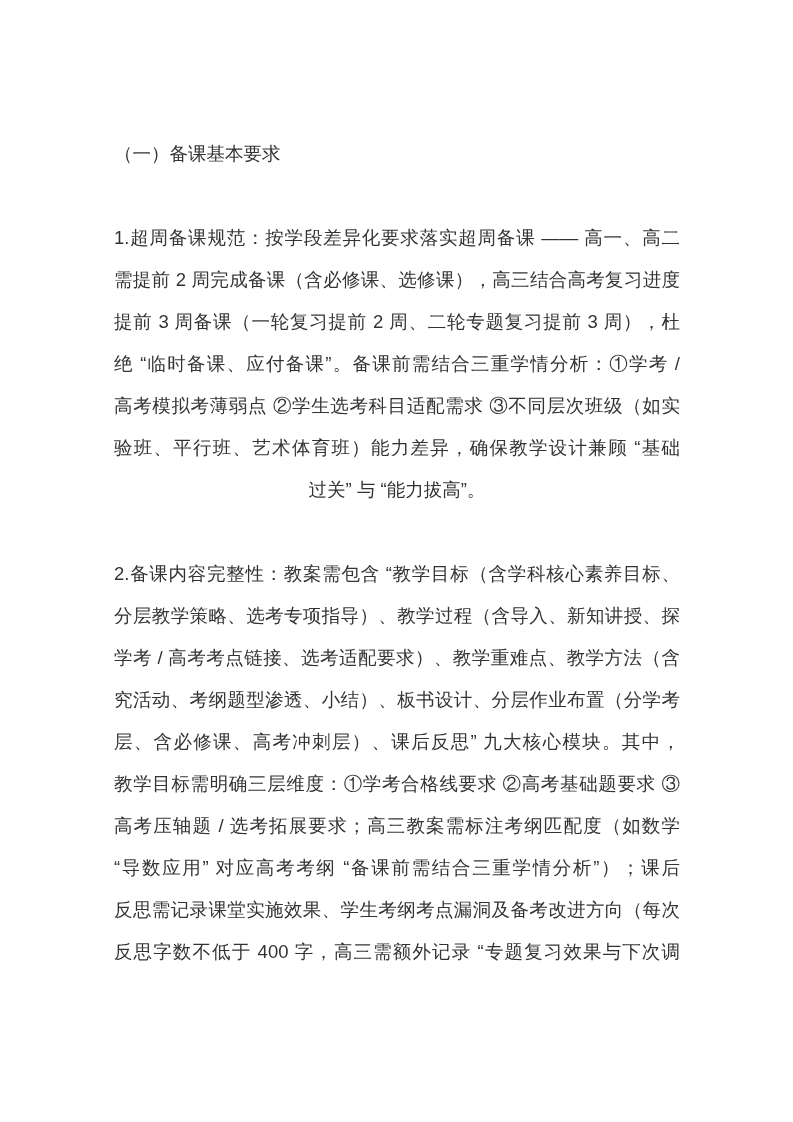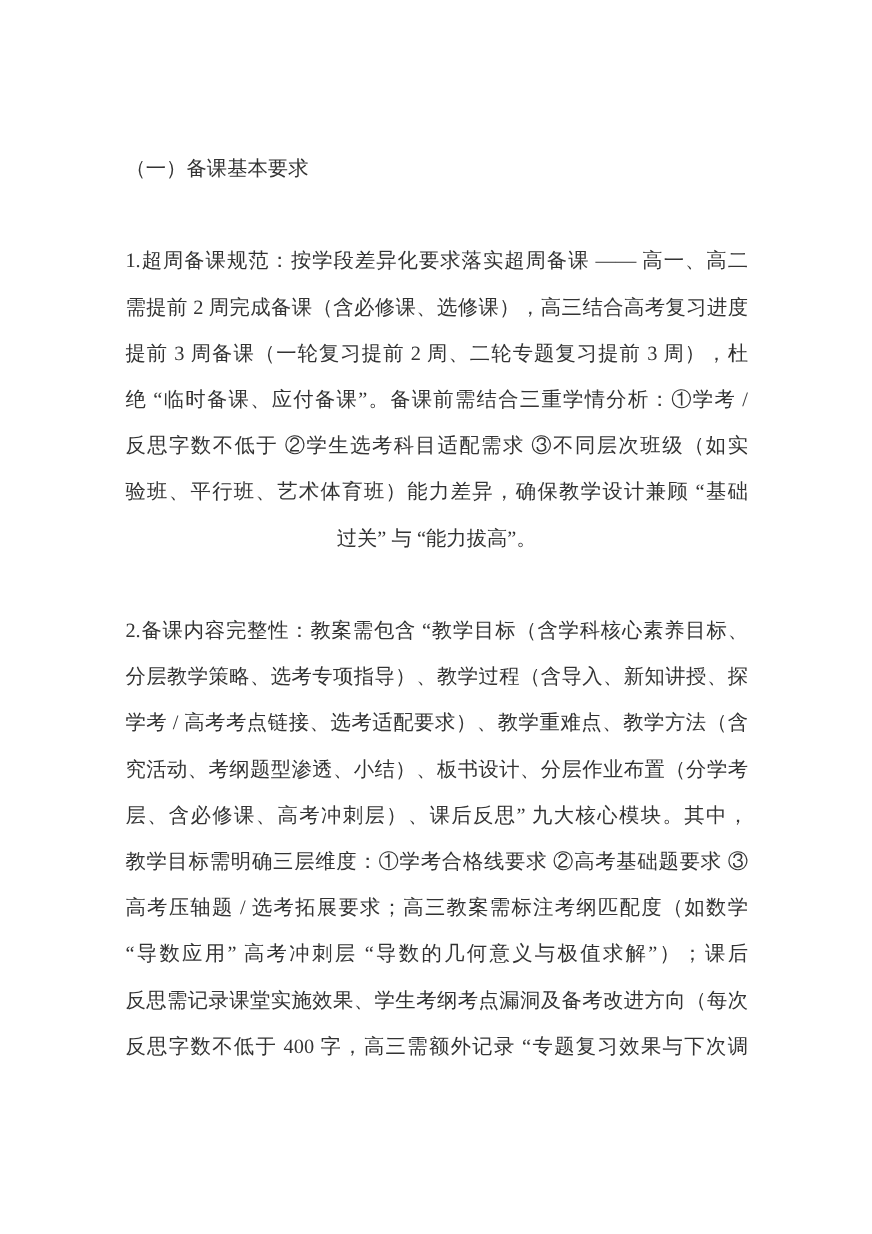--- a/index.html
+++ b/index.html
@@ -6,21 +6,21 @@
     margin: 0;
     padding: 0;
     background: #ffffff;
   }
   .page {
     position: relative;
     width: 793px;
     height: 1122px;
     background: #ffffff;
     overflow: hidden;
-    font-family: Liberation Serif, serif;
+    font-family: Liberation Sans, sans-serif;
     color: #333333;
   }
   .content {
     position: absolute;
     left: 114px;
     top: 133px;
     width: 566px;
     font-size: 18.5px;
     line-height: 42px;
   }
@@ -49,32 +49,32 @@
 <div class="page">
   <div class="content">
 
     <div class="line heading">（一）备课基本要求</div>
 
     <div class="para">
       <div class="line j">1.超周备课规范：按学段差异化要求落实超周备课 —— 高一、高二</div>
       <div class="line j">需提前 2 周完成备课（含必修课、选修课），高三结合高考复习进度</div>
       <div class="line j">提前 3 周备课（一轮复习提前 2 周、二轮专题复习提前 3 周），杜</div>
       <div class="line j">绝 “临时备课、应付备课”。备课前需结合三重学情分析：①学考 /</div>
-      <div class="line j">反思字数不低于 ②学生选考科目适配需求 ③不同层次班级（如实</div>
+      <div class="line j">高考模拟考薄弱点 ②学生选考科目适配需求 ③不同层次班级（如实</div>
       <div class="line j">验班、平行班、艺术体育班）能力差异，确保教学设计兼顾 “基础</div>
       <div class="line l">过关” 与 “能力拔高”。</div>
     </div>
 
     <div class="para">
       <div class="line j">2.备课内容完整性：教案需包含 “教学目标（含学科核心素养目标、</div>
       <div class="line j">分层教学策略、选考专项指导）、教学过程（含导入、新知讲授、探</div>
       <div class="line j">学考 / 高考考点链接、选考适配要求）、教学重难点、教学方法（含</div>
       <div class="line j">究活动、考纲题型渗透、小结）、板书设计、分层作业布置（分学考</div>
       <div class="line j">层、含必修课、高考冲刺层）、课后反思” 九大核心模块。其中，</div>
       <div class="line j">教学目标需明确三层维度：①学考合格线要求 ②高考基础题要求 ③</div>
       <div class="line j">高考压轴题 / 选考拓展要求；高三教案需标注考纲匹配度（如数学</div>
-      <div class="line j">“导数应用” 高考冲刺层 “导数的几何意义与极值求解”）；课后</div>
+      <div class="line j">“导数应用” 对应高考考纲 “备课前需结合三重学情分析”）；课后</div>
       <div class="line j">反思需记录课堂实施效果、学生考纲考点漏洞及备考改进方向（每次</div>
       <div class="line j">反思字数不低于 400 字，高三需额外记录 “专题复习效果与下次调</div>
     </div>
 
   </div>
 </div>
 
 </body></html>

